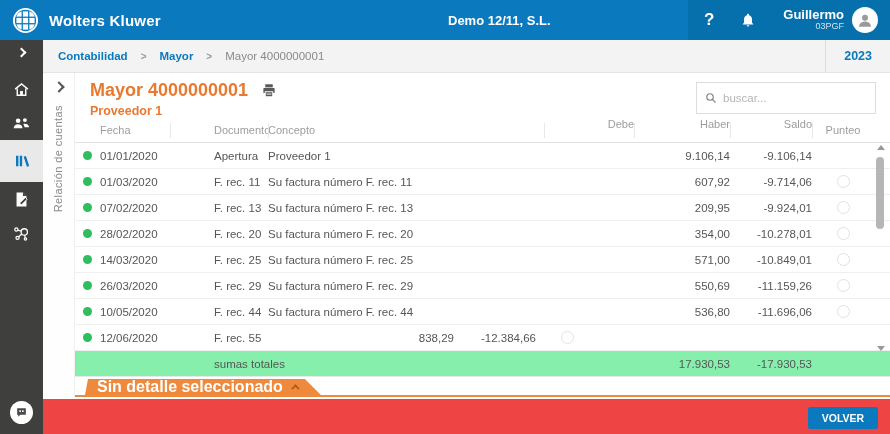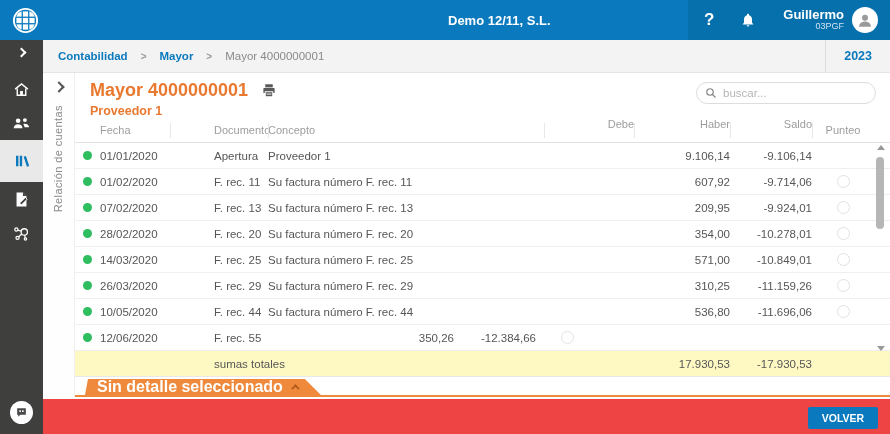--- a/index.html
+++ b/index.html
@@ -61,22 +61,22 @@
     white-space:nowrap; }
 
   
   .content { position:absolute; left:75px; top:73px; width:815px; height:324px;
     background:#fff; border-bottom:2px solid #ef8a3c; }
   .page-title { position:absolute; left:15px; top:7px; font-size:18px;
     font-weight:bold; color:#e8792f; display:flex; align-items:center; gap:13px; }
   .print-btn { cursor:pointer; display:flex; }
   .subtitle { position:absolute; left:15px; top:31px; font-size:12.5px;
     color:#e8792f; font-weight:bold; }
-  .searchbox { position:absolute; right:14px; top:9px; width:180px; height:22px;
-    border:1px solid #ddd; border-radius:12px; background:#fff; display:flex;
+  .searchbox { position:absolute; right:14px; top:9px; width:180px; height:32px;
+    border:1px solid #ddd; border-radius:0; background:#fff; display:flex;
     align-items:center; padding:0 8px; gap:6px; }
   .searchbox input { border:none; outline:none; width:130px; font-size:11.5px;
     color:#555; font-family:"Liberation Sans", sans-serif; }
   .searchbox input::placeholder { color:#b5b5b5; }
 
   
   .thead { position:absolute; left:0; top:45px; width:815px; height:25px;
     display:flex; align-items:center; font-size:11px; color:#9d9d9d;
     border-bottom:1px solid #e2e2e2; }
   .thead .hc { position:relative; height:25px; display:flex; align-items:center; }
@@ -93,21 +93,21 @@
   .c-debe{ width:90px; text-align:right; }
   .c-haber{ width:96px; text-align:right; }
   .c-saldo{ width:82px; text-align:right; }
   .c-punteo{ width:62px; display:flex; justify-content:center; }
   .c-sb{ width:16px; }
   .thead .c-debe,.thead .c-haber,.thead .c-saldo{ display:block; }
   .dot { width:9px; height:9px; border-radius:50%; background:#2ebd5f; margin-left:8px; }
   .pcircle { width:13px; height:13px; border-radius:50%; border:1.5px solid #e2e2e2;
     background:#fff; cursor:pointer; }
   .totrow { position:absolute; left:0; top:278px; width:815px; height:26px;
-    background:#fef9c3; border-bottom:1px solid #e8e8e8; display:flex;
+    background:#86efac; border-bottom:1px solid #e8e8e8; display:flex;
     align-items:center; font-size:11.5px; color:#565656; }
 
   
   .vscroll { position:absolute; right:3px; top:72px; width:12px; height:206px; }
   .vs-arrow { position:absolute; left:2px; width:0; height:0;
     border-left:4px solid transparent; border-right:4px solid transparent; }
   .vs-up { top:0; border-bottom:5px solid #9a9a9a; cursor:pointer; }
   .vs-down { bottom:0; border-top:5px solid #9a9a9a; cursor:pointer; }
   .vs-thumb { position:absolute; left:1px; top:12px; width:8px; height:72px;
     background:#b6b6b6; border-radius:4px; cursor:grab; }
@@ -150,20 +150,21 @@
             <rect x="4.4" y="10.9" width="5.2" height="5.2" fill="#fff"></rect>
             <rect x="10.9" y="10.9" width="5.2" height="5.2" fill="#fff"></rect>
             <rect x="17.4" y="10.9" width="5.2" height="5.2" fill="#fff"></rect>
             <rect x="4.4" y="17.4" width="5.2" height="5.2" fill="#fff"></rect>
             <rect x="10.9" y="17.4" width="5.2" height="5.2" fill="#fff"></rect>
             <rect x="17.4" y="17.4" width="5.2" height="5.2" fill="#fff"></rect>
           </g>
           <circle cx="13.5" cy="13.5" r="11.6" fill="none" stroke="#fff" stroke-width="1.9"></circle>
         </svg>
       </span>
+      <span class="brand">Wolters Kluwer</span>
     </div>
     <div class="company">Demo 12/11, S.L.</div>
     <div class="topbar-right">
       <span class="help-q">?</span>
       <span class="bell">
         <svg width="16" height="17" viewBox="0 0 24 24" fill="#fff">
           <path d="M12 2c-.8 0-1.5.7-1.5 1.5v.6C7.9 4.8 6 7.1 6 10v5l-2 3h16l-2-3v-5c0-2.9-1.9-5.2-4.5-5.9v-.6C13.5 2.7 12.8 2 12 2z"></path>
           <path d="M10 19a2 2 0 0 0 4 0z"></path>
         </svg>
       </span>
@@ -308,21 +309,21 @@
     <span class="c-saldo">-9.106,14</span>
     <span class="c-punteo">
             <span class="pcircle" style="visibility: hidden;"></span>
           </span>
     <span class="c-sb"></span>
   </div>
         <div class="trow">
     <span class="c-dot">
             <span class="dot"></span>
           </span>
-    <span class="c-fecha">01/02/2020</span>
+    <span class="c-fecha">01/03/2020</span>
     <span class="c-doc">F. rec. 11</span>
     <span class="c-con">Su factura número F. rec. 11</span>
     <span class="c-debe"></span>
     <span class="c-haber">607,92</span>
     <span class="c-saldo">-9.714,06</span>
     <span class="c-punteo">
             <span class="pcircle"></span>
           </span>
     <span class="c-sb"></span>
   </div>
@@ -372,21 +373,21 @@
     <span class="c-sb"></span>
   </div>
         <div class="trow">
     <span class="c-dot">
             <span class="dot"></span>
           </span>
     <span class="c-fecha">26/03/2020</span>
     <span class="c-doc">F. rec. 29</span>
     <span class="c-con">Su factura número F. rec. 29</span>
     <span class="c-debe"></span>
-    <span class="c-haber">310,25</span>
+    <span class="c-haber">550,69</span>
     <span class="c-saldo">-11.159,26</span>
     <span class="c-punteo">
             <span class="pcircle"></span>
           </span>
     <span class="c-sb"></span>
   </div>
         <div class="trow">
     <span class="c-dot">
             <span class="dot"></span>
           </span>
@@ -401,21 +402,21 @@
           </span>
     <span class="c-sb"></span>
   </div>
         <div class="trow">
     <span class="c-dot">
             <span class="dot"></span>
           </span>
     <span class="c-fecha">12/06/2020</span>
     <span class="c-doc">F. rec. 55</span>
     <span class="c-debe"></span>
-    <span class="c-haber">350,26</span>
+    <span class="c-haber">838,29</span>
     <span class="c-saldo">-12.384,66</span>
     <span class="c-punteo">
             <span class="pcircle"></span>
           </span>
     <span class="c-sb"></span>
   </div>
       </div>
 
     <div class="totrow">
       <span class="c-dot"></span>

